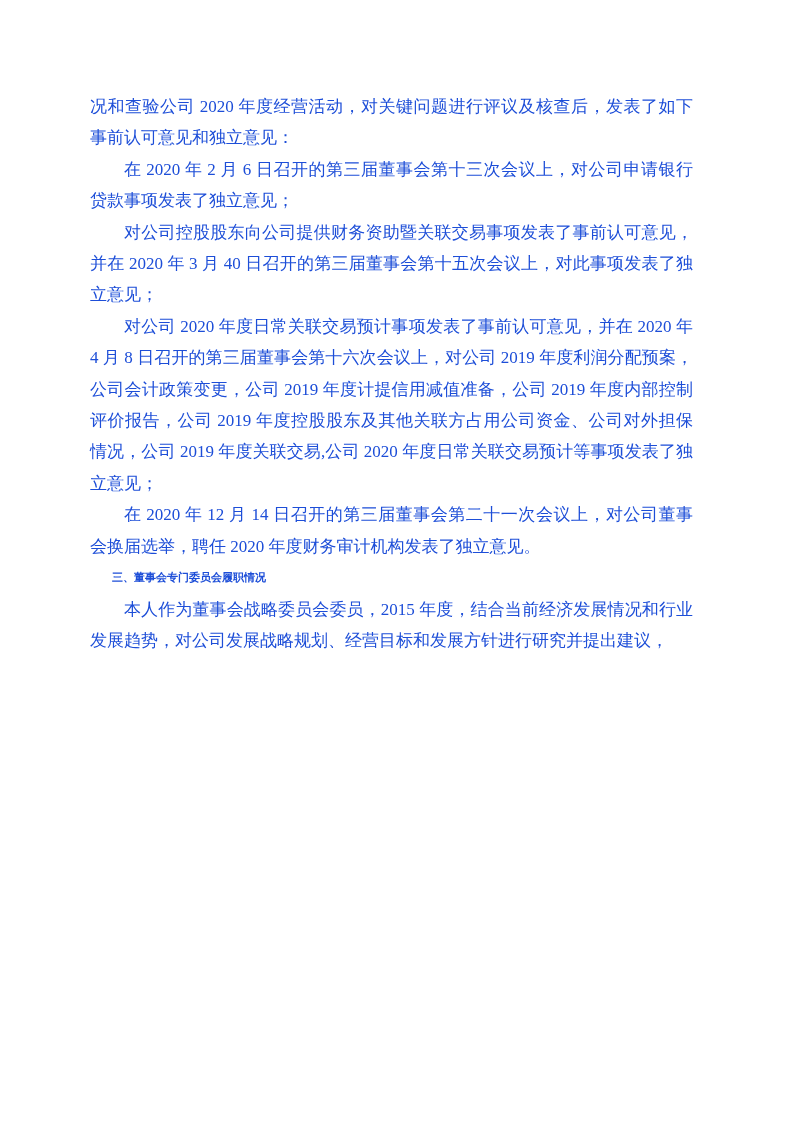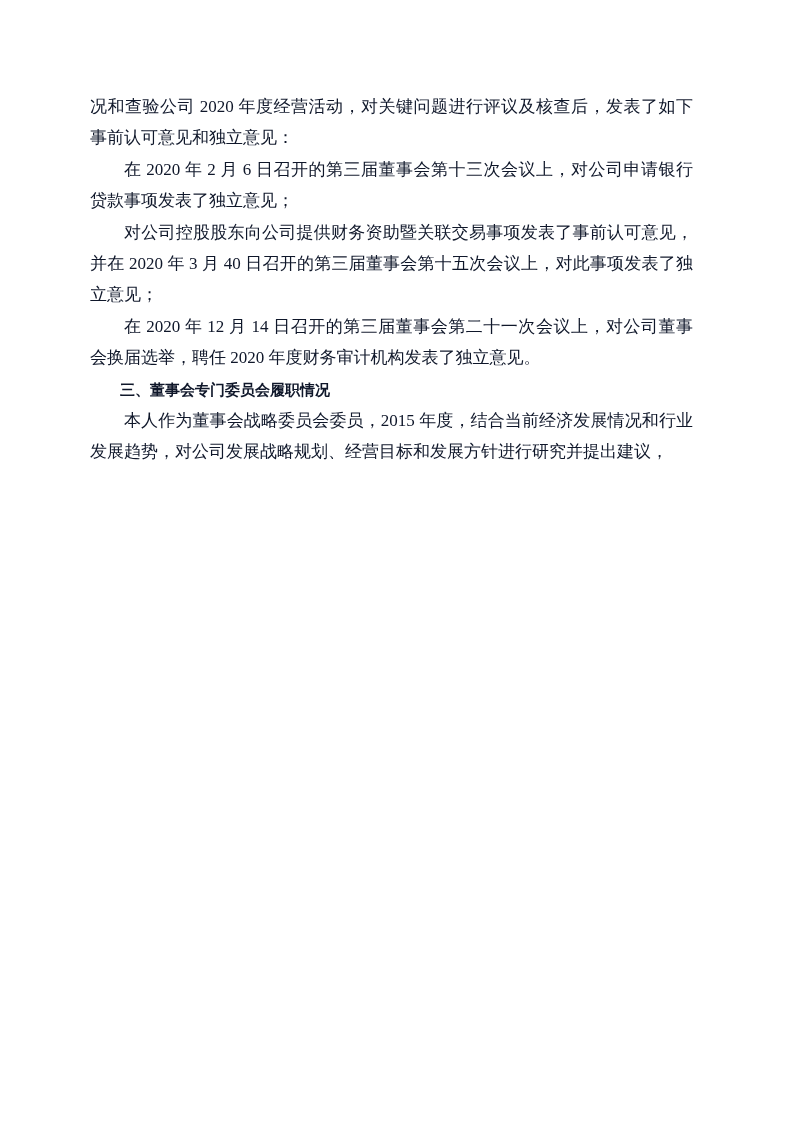--- a/index.html
+++ b/index.html
@@ -7,21 +7,21 @@
     padding: 0;
     background: #ffffff;
   }
   .page {
     position: relative;
     width: 793px;
     height: 1122px;
     box-sizing: border-box;
     margin: 0 auto;
     background: #ffffff;
-    color: #0f172a;
+    color: #1d4ed8;
     padding: 91px 100px 0 90px;
     overflow: hidden;
     font-family: "Liberation Serif", "DejaVu Serif", serif;
     font-size: 17px;
     line-height: 31.4px;
   }
   .para {
     margin: 0;
     padding: 0;
     text-align: justify;
@@ -30,28 +30,29 @@
     word-break: break-all;
   }
   .para.continued {
     text-indent: 0;
   }
   .heading {
     margin: 0;
     padding: 0;
     font-family: "Liberation Sans", "DejaVu Sans", sans-serif;
     font-weight: bold;
-    font-size: 15px;
+    font-size: 11px;
     line-height: 31.4px;
     text-indent: 2em;
   }
 </style>
 </head>
 <body>
 
 <div class="page">
   <p class="para continued">况和查验公司 2020 年度经营活动，对关键问题进行评议及核查后，发表了如下事前认可意见和独立意见：</p>
   <p class="para">在 2020 年 2 月 6 日召开的第三届董事会第十三次会议上，对公司申请银行贷款事项发表了独立意见；</p>
   <p class="para">对公司控股股东向公司提供财务资助暨关联交易事项发表了事前认可意见，并在 2020 年 3 月 40 日召开的第三届董事会第十五次会议上，对此事项发表了独立意见；</p>
+  <p class="para">对公司 2020 年度日常关联交易预计事项发表了事前认可意见，并在 2020 年 4 月 8 日召开的第三届董事会第十六次会议上，对公司 2019 年度利润分配预案，公司会计政策变更，公司 2019 年度计提信用减值准备，公司 2019 年度内部控制评价报告，公司 2019 年度控股股东及其他关联方占用公司资金、公司对外担保情况，公司 2019 年度关联交易,公司 2020 年度日常关联交易预计等事项发表了独立意见；</p>
   <p class="para">在 2020 年 12 月 14 日召开的第三届董事会第二十一次会议上，对公司董事会换届选举，聘任 2020 年度财务审计机构发表了独立意见。</p>
   <h2 class="heading">三、董事会专门委员会履职情况</h2>
   <p class="para">本人作为董事会战略委员会委员，2015 年度，结合当前经济发展情况和行业发展趋势，对公司发展战略规划、经营目标和发展方针进行研究并提出建议，</p>
 </div>
 
 </body></html>

